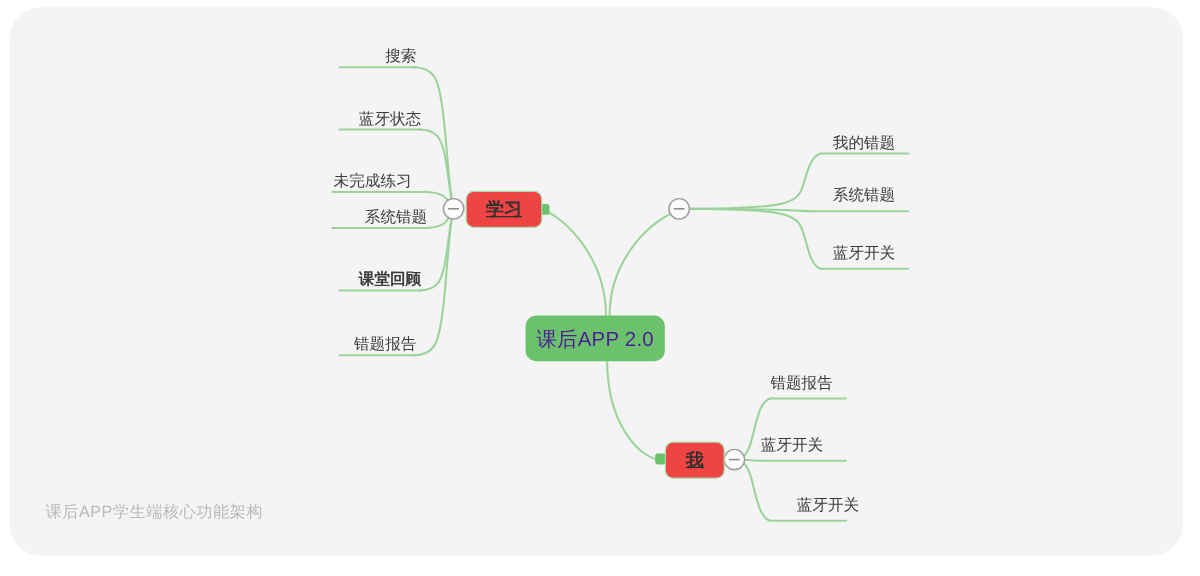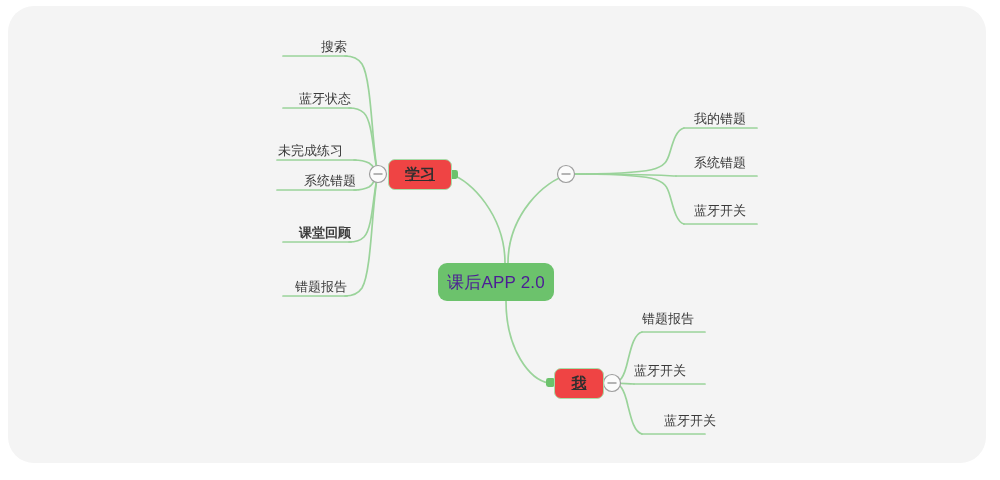--- a/index.html
+++ b/index.html
@@ -163,14 +163,15 @@
   <div class="leaf leaf-left" style="left:277px; top:278px; width:70px;">错题报告</div>
 
   <div class="leaf leaf-right" style="left:694px; top:110px; width:80px;">我的错题</div>
   <div class="leaf leaf-right" style="left:694px; top:154px; width:80px;">系统错题</div>
   <div class="leaf leaf-right" style="left:694px; top:202px; width:80px;">蓝牙开关</div>
 
   <div class="leaf leaf-right" style="left:642px; top:310px; width:80px;">错题报告</div>
   <div class="leaf leaf-right" style="left:634px; top:362px; width:80px;">蓝牙开关</div>
   <div class="leaf leaf-right" style="left:664px; top:412px; width:80px;">蓝牙开关</div>
 
+  <div class="caption">课后APP学生端核心功能架构</div>
 
 </div>
 
 </body></html>

